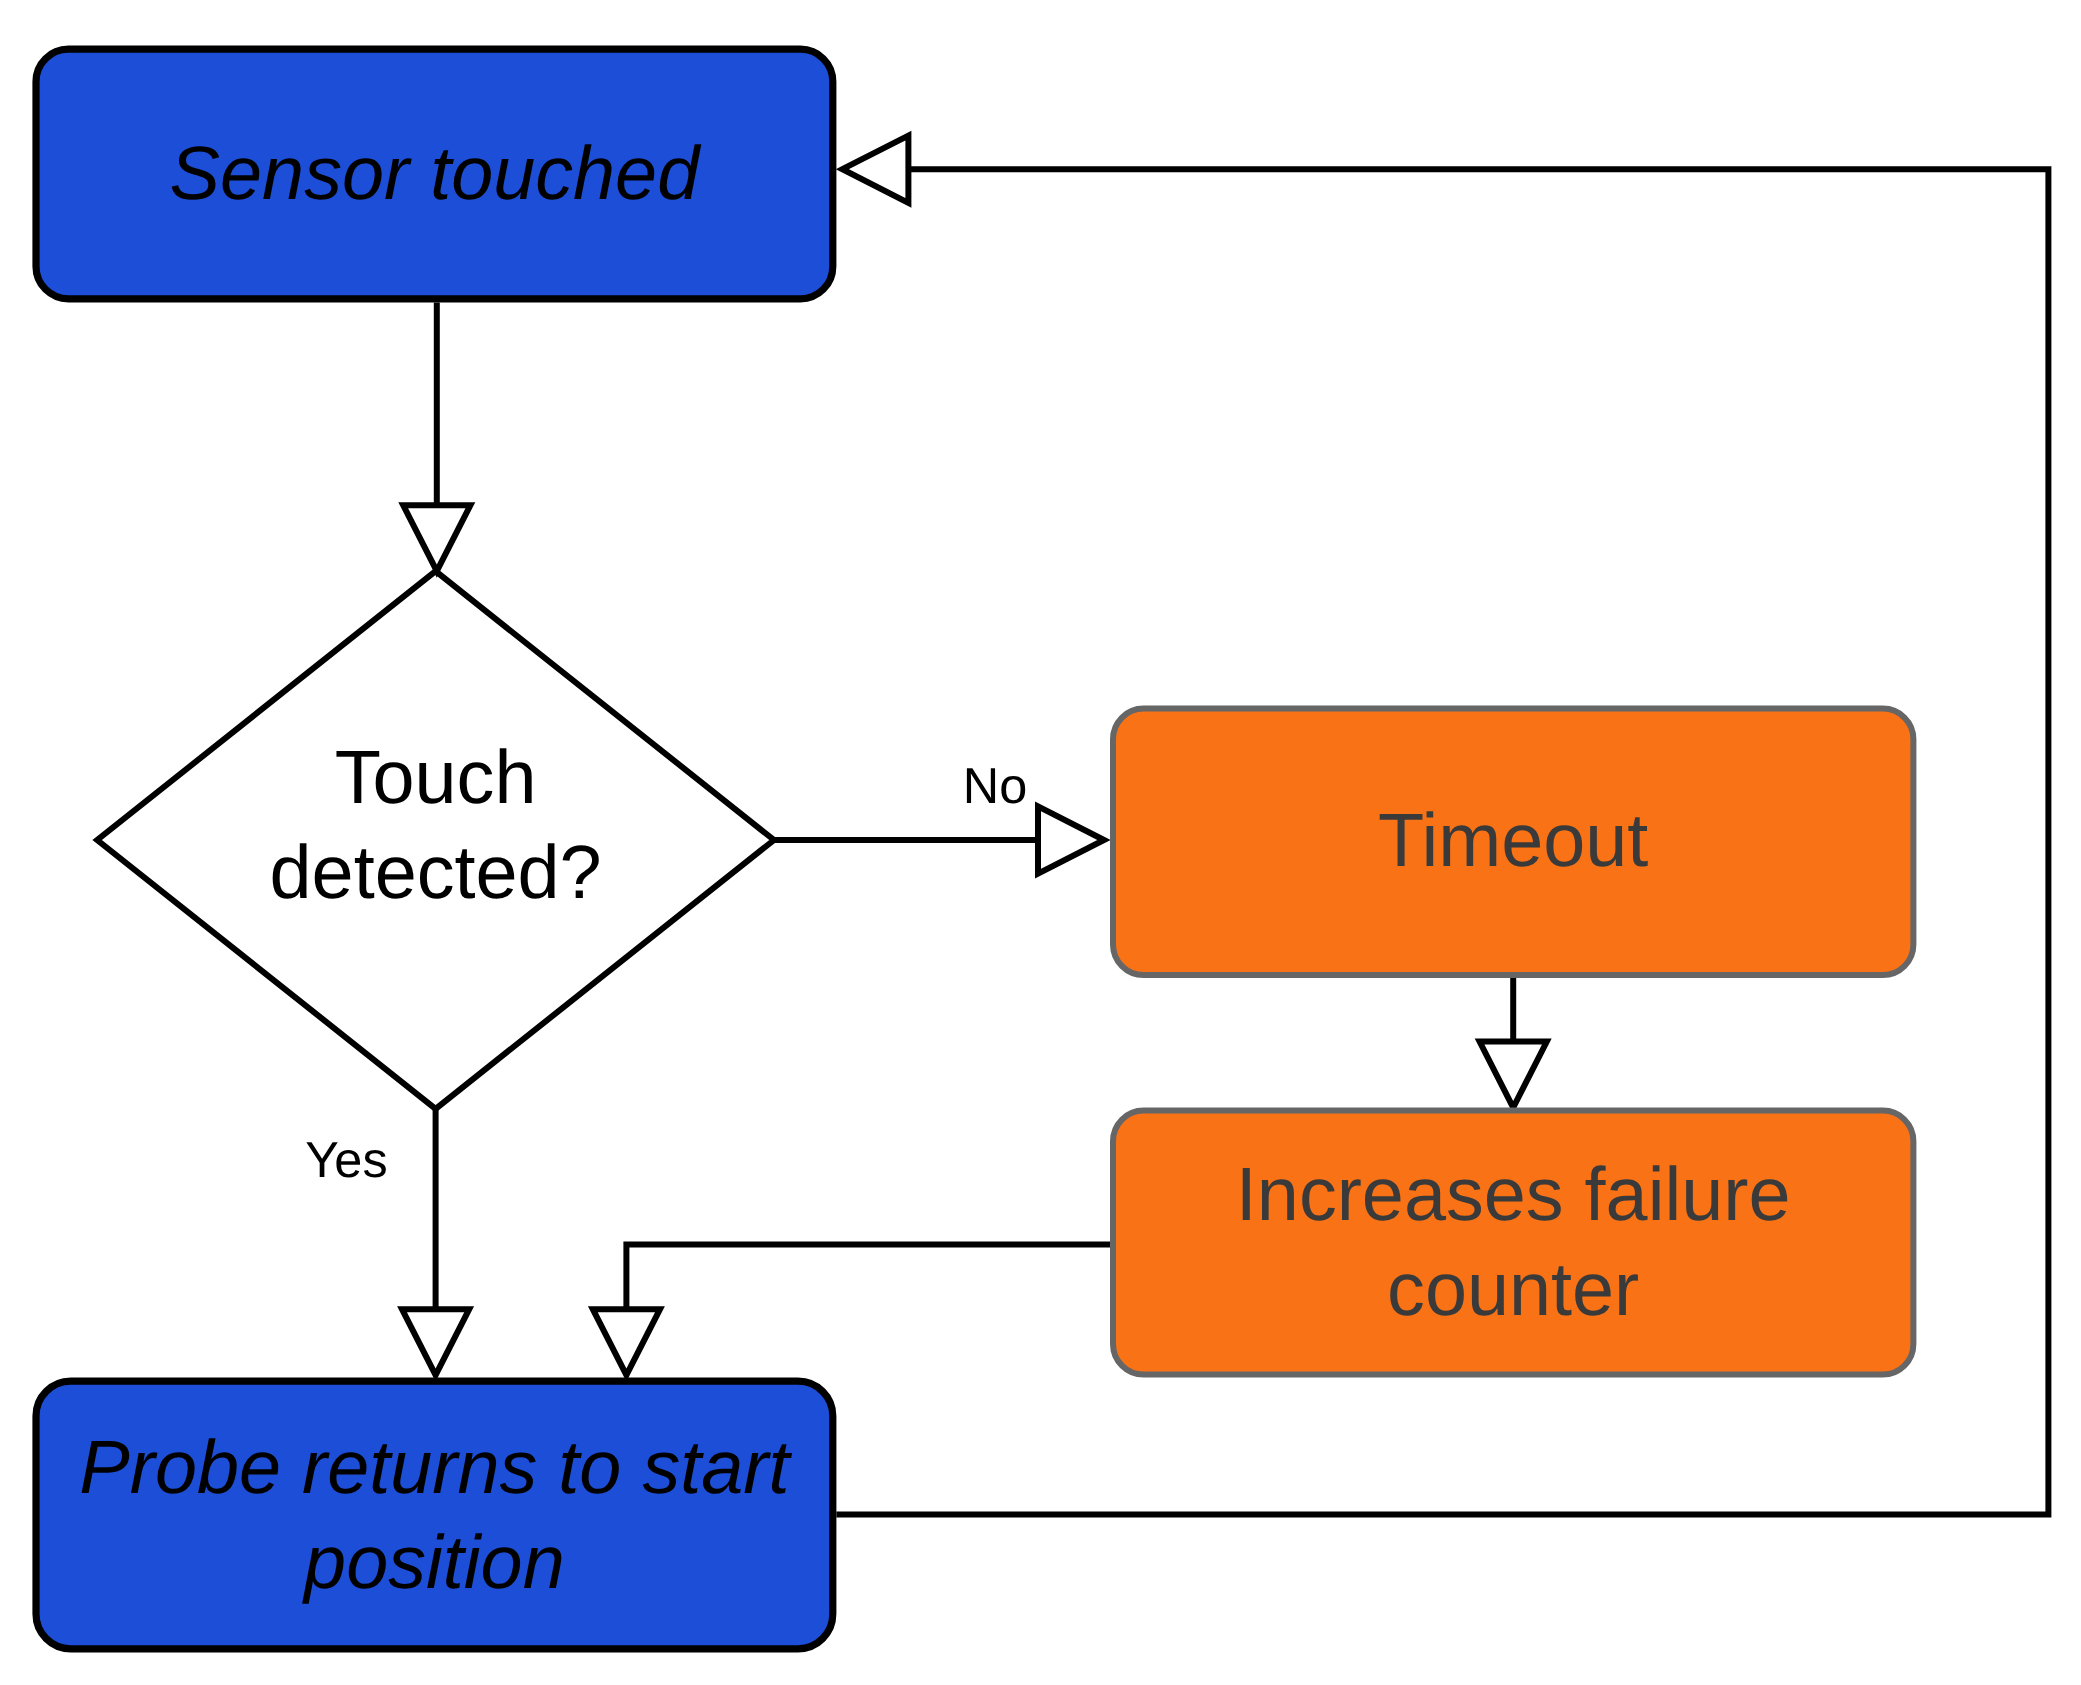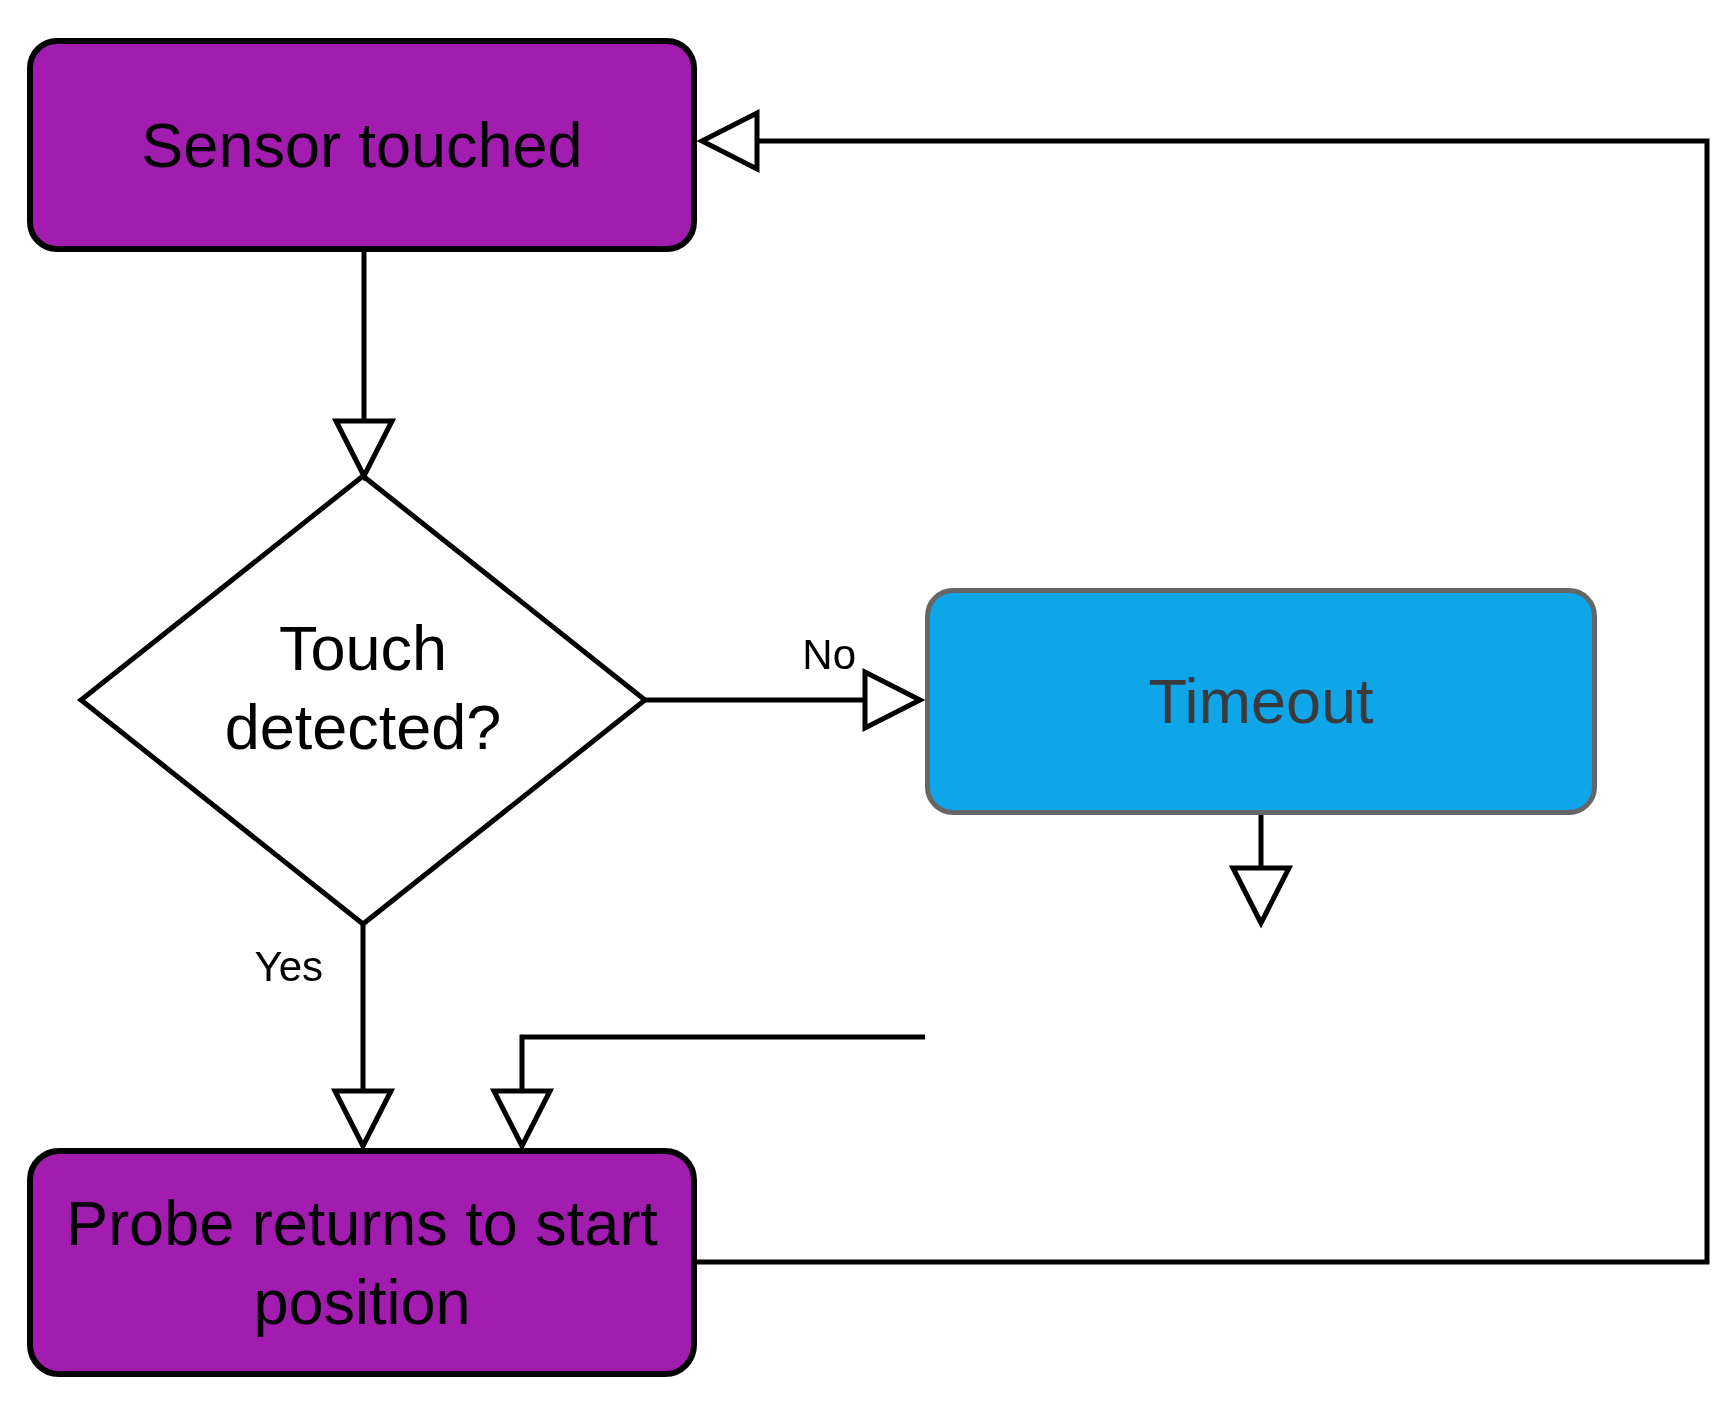--- a/index.html
+++ b/index.html
@@ -26,27 +26,28 @@
     position: absolute;
     box-sizing: border-box;
     display: flex;
     align-items: center;
     justify-content: center;
     text-align: center;
     font-size: 63px;
     line-height: 1.25;
   }
   .node--white {
-    background: #a21caf;
+    background: #1d4ed8;
     border: 6px solid #000000;
     border-radius: 30px;
     color: #000000;
+    font-style: italic;
   }
   .node--gray {
-    background: #0ea5e9;
+    background: #f97316;
     border: 5px solid #666666;
     border-radius: 28px;
     color: #3a3a3a;
   }
   .node-label {
     display: block;
   }
   .node--sensor  { left: 27px;  top: 38px;   width: 670px; height: 214px; }
   .node--timeout { left: 925px; top: 588px;  width: 672px; height: 227px; }
   .node--failure { left: 925px; top: 923px;  width: 672px; height: 225px; }
@@ -112,20 +113,23 @@
   </div>
 
   <div class="decision-label">
     <span class="node-label">Touch detected?</span>
   </div>
 
   <div class="node node--gray node--timeout">
     <span class="node-label">Timeout</span>
   </div>
 
+  <div class="node node--gray node--failure">
+    <span class="node-label">Increases failure counter</span>
+  </div>
 
   <div class="node node--white node--probe">
     <span class="node-label">Probe returns to start position</span>
   </div>
 
   <div class="edge-label edge-label--no">No</div>
 
   <div class="edge-label edge-label--yes">Yes</div>
 
 </div>

